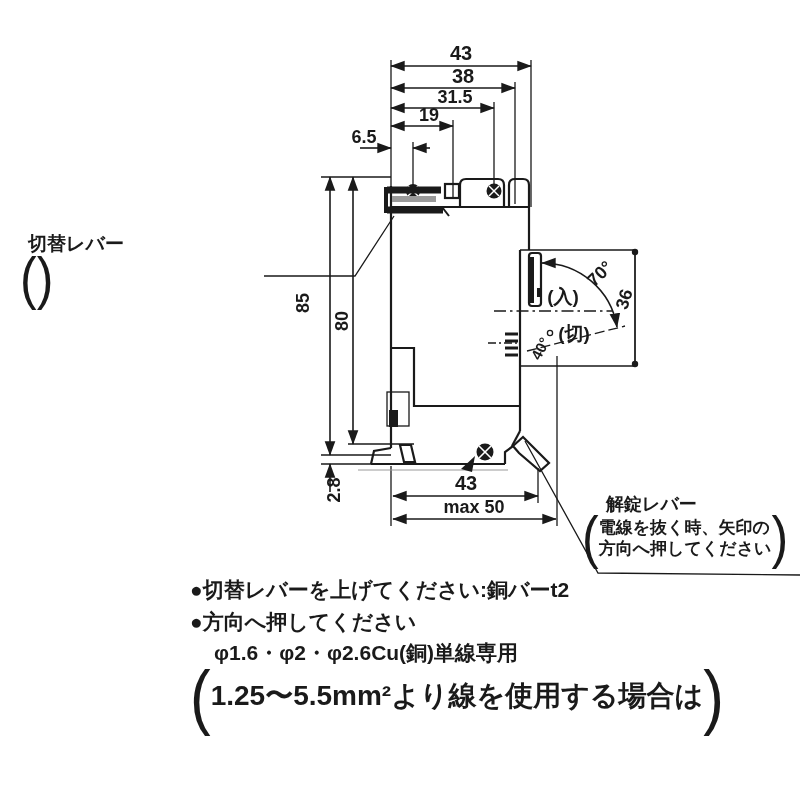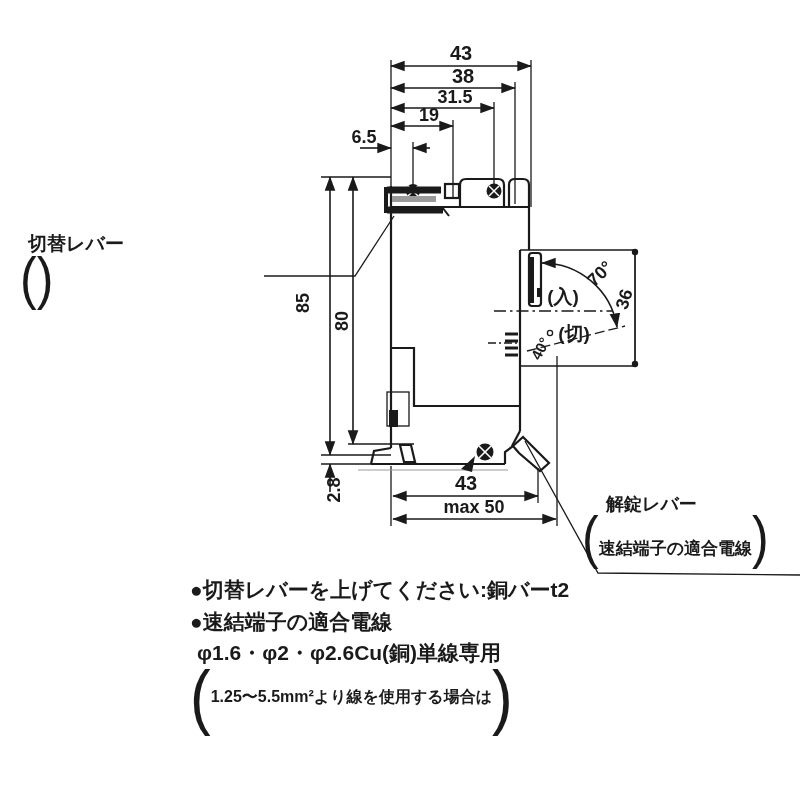--- a/index.html
+++ b/index.html
@@ -22,22 +22,22 @@
   .callout .title{font-size:19px;margin-left:8px;white-space:nowrap;}
   .paren-row{display:flex;align-items:center;}
   .paren{font-weight:400;line-height:0.9;transform:scaleY(1.15);transform-origin:center;}
   .paren-big{font-size:50px;}
   .paren-huge{font-size:62px;}
   .plines{line-height:1.22;white-space:nowrap;font-weight:bold;}
   #callout-switch{left:12px;top:194px;font-size:19px;margin-top:37px;}
   #callout-release{left:562px;top:492px;font-size:17px;margin-left:12px;}
   #callout-release .title{font-size:18px;margin-left:24px;}
   #notes{position:absolute;left:182px;top:574px;font-size:21px;font-weight:bold;line-height:1.5;}
-  #notes .indent{margin-left:7px;}
-  #notes .plines{font-size:16px;}
+  #notes .indent{margin-left:24px;}
+  #notes .plines{font-size:28px;}
 </style>
 </head>
 <body>
 
 <div id="stage">
 
 <svg width="800" height="800" viewBox="0 0 800 800">
   <defs>
     <marker id="arr" viewBox="0 0 10 10" refX="9.5" refY="5" markerWidth="9" markerHeight="9" orient="auto-start-reverse">
       <path d="M0,1.3 L10,5 L0,8.7 Z" fill="#1a1a1a"></path>
@@ -181,30 +181,30 @@
     </span>
     <span class="paren paren-big">)</span>
   </div>
 </div>
 
 <div id="callout-release" class="callout">
   <div class="title">解錠レバー</div>
   <div class="paren-row">
     <span class="paren paren-big">(</span>
     <span class="plines">
-      <br>
-      <span>速結端子の適合電線</span>
+      <span>電線を抜く時、矢印の</span><br>
+      <span>方向へ押してください</span>
     </span>
     <span class="paren paren-big">)</span>
   </div>
 </div>
 
 <div id="notes">
   <div>●切替レバーを上げてください:銅バーt2</div>
-  <div>●速結端子の適合電線</div>
+  <div>●方向へ押してください</div>
   <div class="indent">φ1.6・φ2・φ2.6Cu(銅)単線専用</div>
   <div class="paren-row">
     <span class="paren paren-huge">(</span>
     <span class="plines">
       <span>1.25〜5.5mm²より線を使用する場合は</span><br>
     </span>
     <span class="paren paren-huge">)</span>
   </div>
 </div>
 

